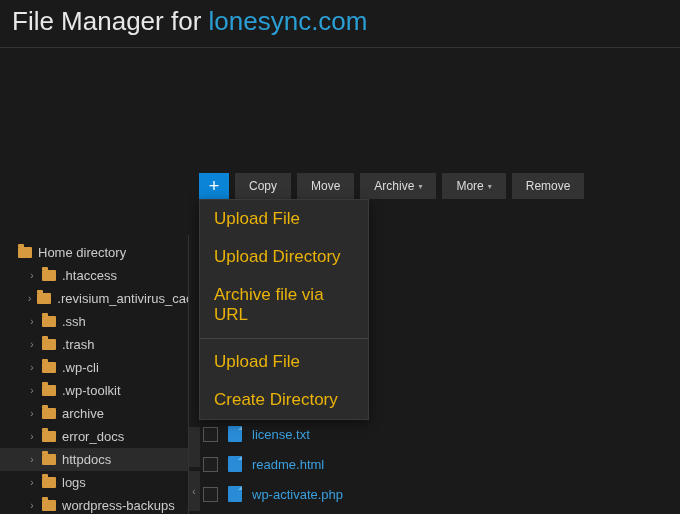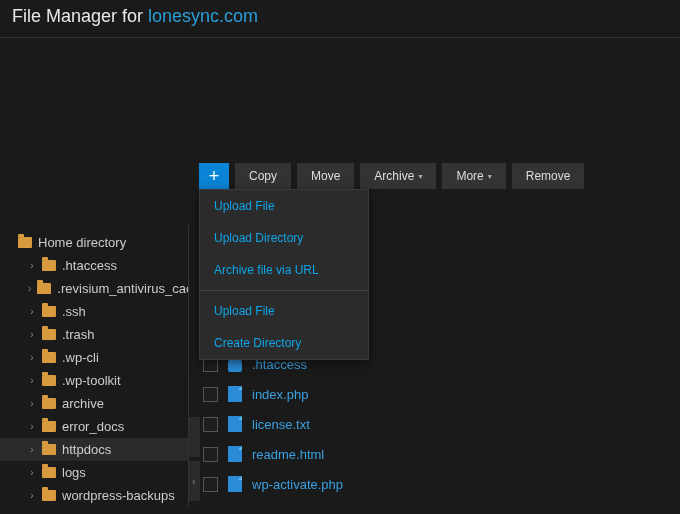--- a/index.html
+++ b/index.html
@@ -7,21 +7,21 @@
     background: #1a1a1a;
     color: #ccc;
     font-family: "Segoe UI", Arial, sans-serif;
     font-size: 13px;
     width: 680px;
     height: 514px;
     overflow: hidden;
   }
   .header {
     padding: 6px 12px 10px 12px;
-    font-size: 18px;
+    font-size: 26px;
     font-weight: 300;
     color: #e8e8e8;
   }
   .header .domain { color: #2a9fd6; }
   .main {
     display: flex;
     height: calc(100% - 44px);
     border-top: 1px solid #333;
     align-items: flex-end;
   }
@@ -157,22 +157,22 @@
     top: 34px;
     left: 10px;
     width: 170px;
     background: #2b2b2b;
     border: 1px solid #3a3a3a;
     box-shadow: 0 3px 10px rgba(0,0,0,0.5);
     z-index: 10;
   }
   .dropdown .menu-item {
     padding: 9px 14px;
-    color: #0ea5e9;
-    font-size: 12px;
+    color: #eab308;
+    font-size: 17px;
     cursor: pointer;
   }
   .dropdown .divider {
     height: 1px;
     background: #444;
     margin: 4px 0;
   }
   .pager-toggle {
     position:absolute;
     left:-1px;

